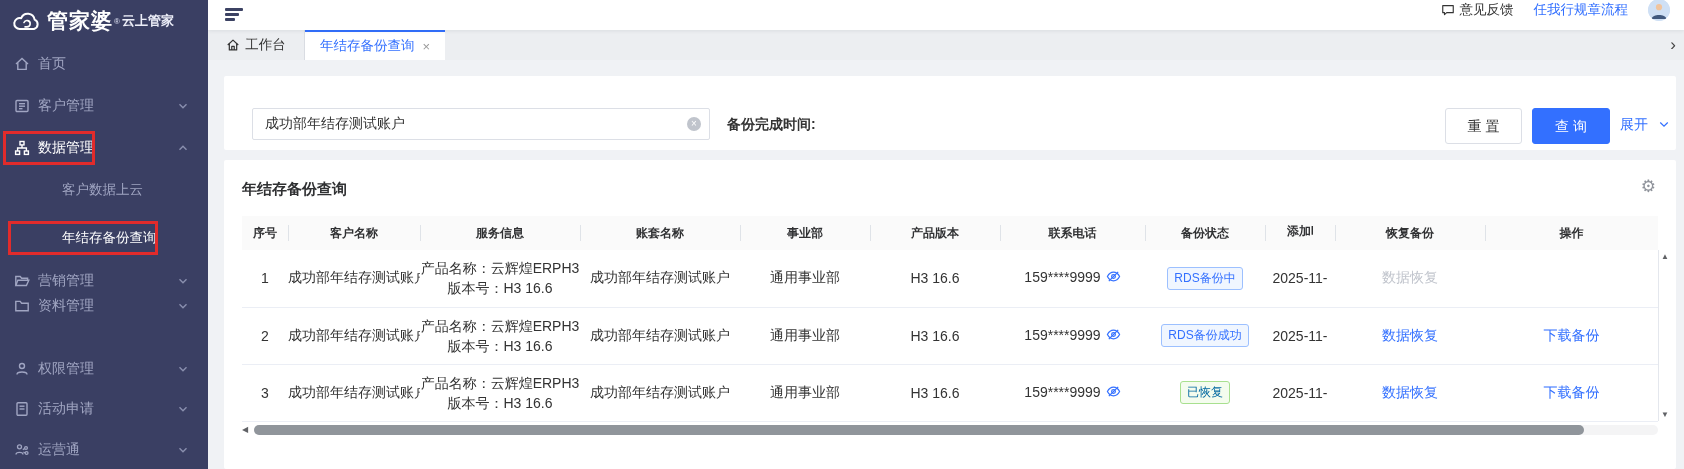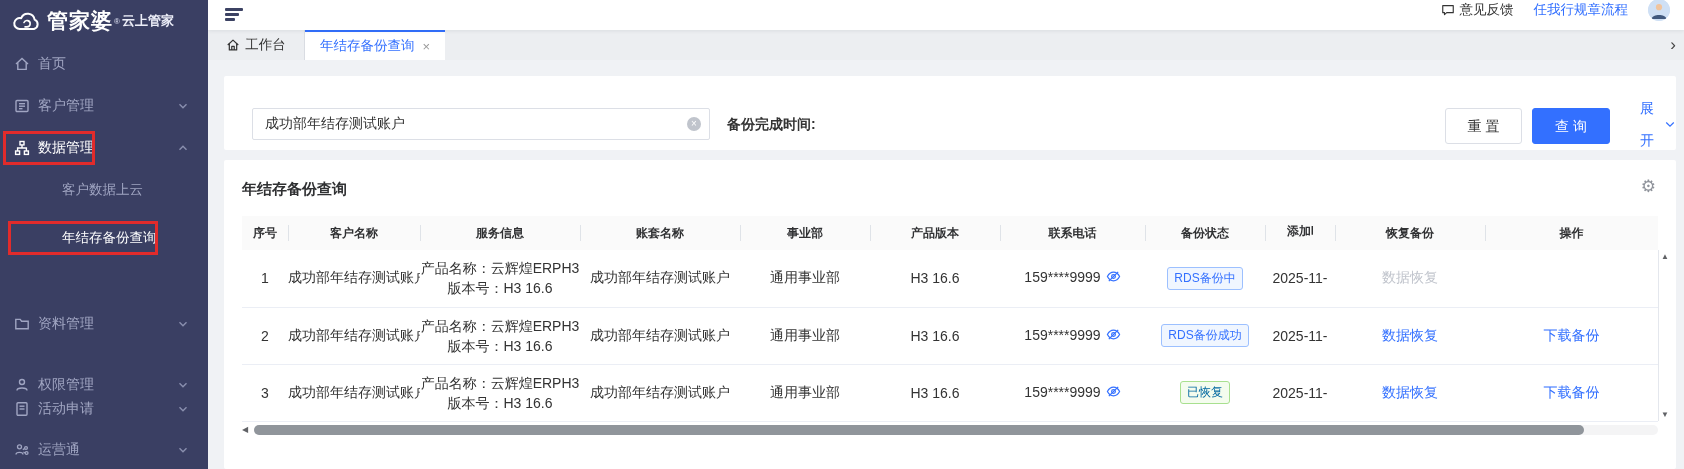--- a/index.html
+++ b/index.html
@@ -50,21 +50,21 @@
   .clear-ic { position:absolute; right:9px; top:9px; width:14px; height:14px; border-radius:50%; background:#c0c4cc; color:#fff; font-size:10px; line-height:14px; text-align:center; cursor:pointer; }
   .flabel { position:absolute; left:503px; top:32px; height:32px; line-height:32px; font-weight:700; color:#333; font-size:14px; }
   .daterange { position:absolute; left:596px; top:32px; width:368px; height:32px; border:1px solid #dcdfe6; border-radius:2px; display:flex; align-items:center; padding:0 30px 0 14px; }
   .daterange input { border:none; outline:none; font-size:14px; color:#333; width:140px; font-family:inherit; background:transparent; }
   .daterange input::placeholder { color:#bfc3cc; }
   .range-arrow { color:#c0c4cc; width:40px; font-size:13px; }
   .cal-ic { position:absolute; right:11px; top:9px; }
   .btn { position:absolute; top:32px; height:36px; border-radius:3px; font-size:14px; text-align:center; line-height:30px; cursor:pointer; font-family:inherit; }
   .btn-reset { left:1221px; width:77px; background:#fff; border:1px solid #dcdfe6; color:#333; }
   .btn-query { left:1308px; width:78px; background:#3370ff; border:1px solid #3370ff; color:#fff; }
-  .expand { position:absolute; left:1396px; top:32px; height:32px; line-height:32px; color:#3370ff; font-size:14px; cursor:pointer; display:flex; align-items:center; gap:10px;margin-left:20px; }
+  .expand { position:absolute; left:1396px; top:32px; height:32px; line-height:32px; color:#3370ff; font-size:14px; cursor:pointer; display:flex; align-items:center; gap:10px; }
 
   
   .table-card { position:absolute; left:16px; top:160px; width:1452px; height:309px; background:#fff; border-radius:2px; }
   .tc-title { position:absolute; left:18px; top:20px; font-size:15px; font-weight:600; color:#303133; }
   .gear { position:absolute; right:20px; top:18px; font-size:17px; color:#8f939b; cursor:pointer; line-height:1; }
   .tbl-wrap { position:absolute; left:18px; top:56px; width:1416px; }
   table { border-collapse:collapse; table-layout:fixed; width:1416px; }
   th { height:34px; background:#fafafa; font-size:12px; font-weight:700; color:#303133; text-align:center; position:relative; white-space:nowrap; overflow:hidden; }
   th:not(:first-child)::before { content:""; position:absolute; left:0; top:9px; width:1px; height:16px; background:#dfe3e8; }
   td { height:57px; text-align:center; font-size:14px; color:#333; border-bottom:1px solid #ebeef5; white-space:nowrap; overflow:hidden; vertical-align:middle; }
@@ -143,34 +143,46 @@
     </div>
 
     <div class="mi sub" style="top:169px">
       <span class="lbl">客户数据上云</span>
     </div>
 
     <div class="mi sub on" style="top:217px">
       <span class="lbl">年结存备份查询</span>
     </div>
 
-
-    <div class="mi" style="top:303px">
+    <div class="mi" style="top:260px">
+      <span class="ic">
+          <svg width="16" height="16" viewBox="0 0 16 16" fill="none" stroke-width="1.4">
+            <path d="M1.8 12.5 V3.5 h4.4 l1.4 1.8 h6 v2"></path>
+            <path d="M1.8 12.5 l2-5.2 h11 l-2.4 5.2 z"></path>
+          </svg>
+        </span>
+      <span class="lbl">营销管理</span>
+      <span class="chev"><svg width="14" height="14" viewBox="0 0 16 16" fill="none" stroke-width="1.6">
+            <polyline points="4,6 8,10 12,6"></polyline>
+          </svg></span>
+    </div>
+
+    <div class="mi" style="top:285px">
       <span class="ic">
           <svg width="16" height="16" viewBox="0 0 16 16" fill="none" stroke-width="1.4">
             <path d="M1.8 12.8 V3.4 h4.4 l1.4 1.8 h6.6 v7.6 z"></path>
           </svg>
         </span>
       <span class="lbl">资料管理</span>
       <span class="chev"><svg width="14" height="14" viewBox="0 0 16 16" fill="none" stroke-width="1.6">
             <polyline points="4,6 8,10 12,6"></polyline>
           </svg></span>
     </div>
 
-    <div class="mi" style="top:364px">
+    <div class="mi" style="top:348px">
       <span class="ic">
           <svg width="16" height="16" viewBox="0 0 16 16" fill="none" stroke-width="1.4">
             <circle cx="8" cy="5" r="2.5"></circle>
             <path d="M3 13.5 c0-3.4 10-3.4 10 0"></path>
           </svg>
         </span>
       <span class="lbl">权限管理</span>
       <span class="chev"><svg width="14" height="14" viewBox="0 0 16 16" fill="none" stroke-width="1.6">
             <polyline points="4,6 8,10 12,6"></polyline>
           </svg></span>

